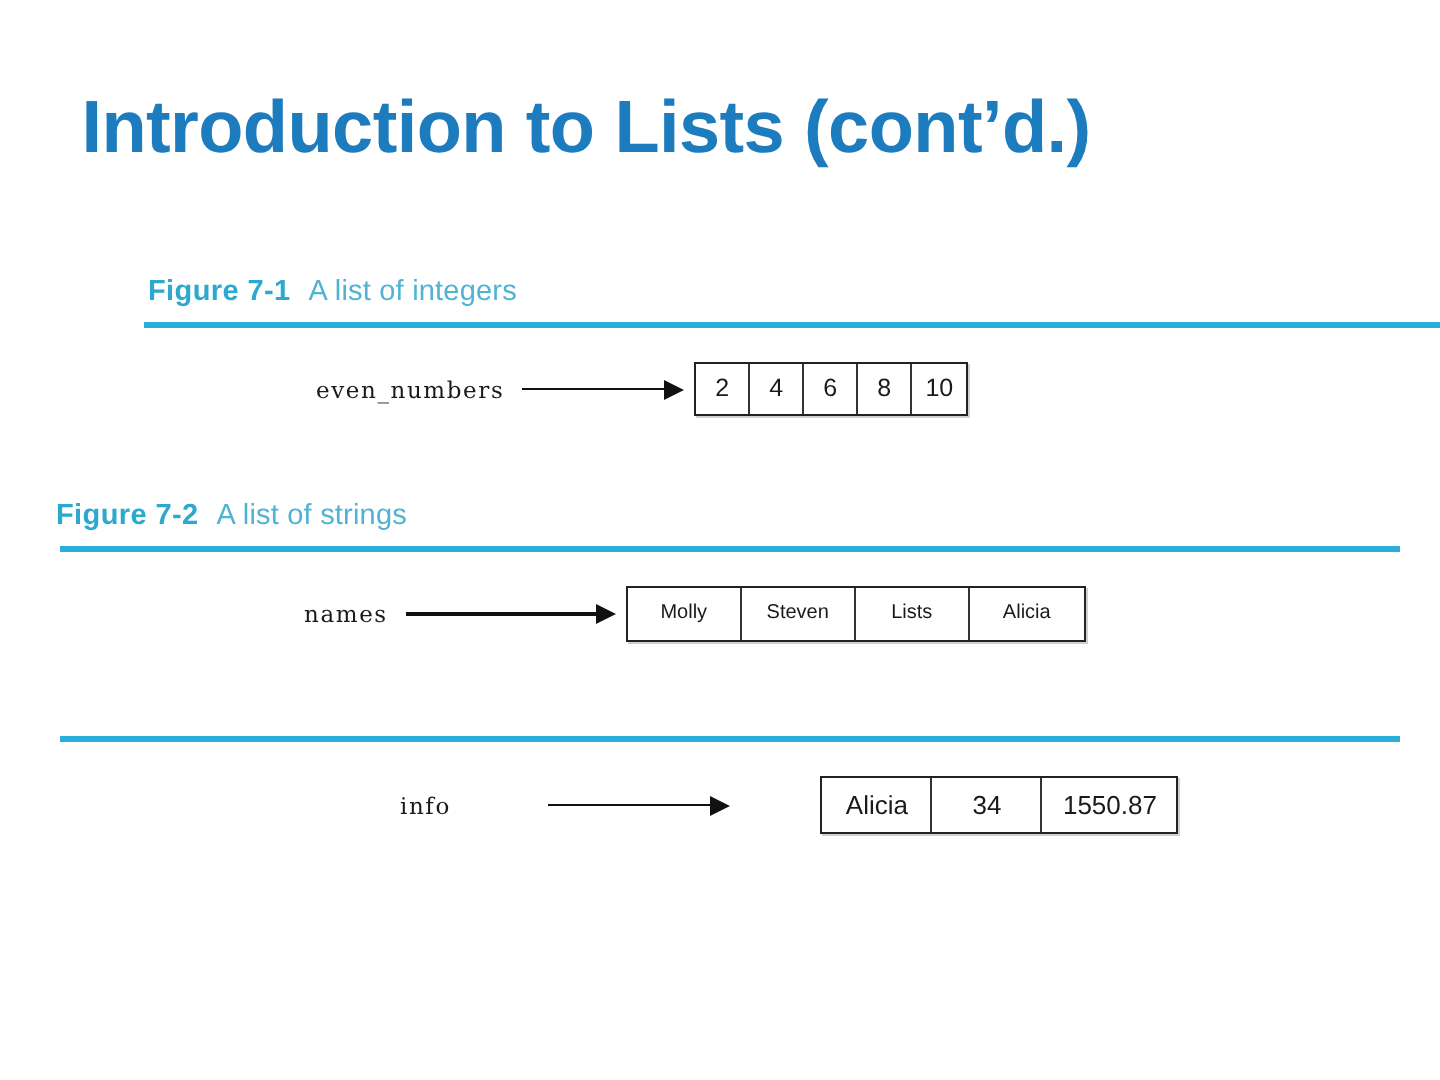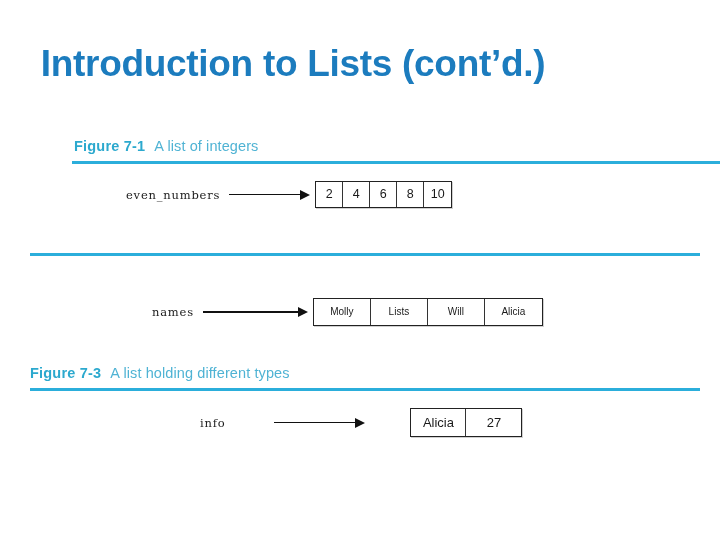--- a/index.html
+++ b/index.html
@@ -75,22 +75,22 @@
   .diagram {
     position: relative;
     display: flex;
     align-items: center;
     margin-top: 17px;
   }
   .diagram-inner {
     display: flex;
     align-items: center;
   }
-  .fig-1 .diagram-inner { margin-left: 80px; }
-  .fig-2 .diagram-inner { margin-left: 152px; margin-top: 25px; }
+  .fig-1 .diagram-inner { margin-left: 112px; }
+  .fig-2 .diagram-inner { margin-left: 152px; }
   .fig-3 .diagram-inner { margin-left: 200px; gap: 40px; }
 
   .var-label {
     font-family: "DejaVu Serif", "Liberation Serif", serif;
     font-size: 11.5px;
     letter-spacing: 0.8px;
     color: #1a1a1a;
     white-space: nowrap;
   }
 
@@ -180,49 +180,50 @@
         <div class="cell">4</div>
         <div class="cell">6</div>
         <div class="cell">8</div>
         <div class="cell">10</div>
       </div>
     </div>
   </div>
 </div>
 
 <div class="figure-block fig-2">
+  <div class="fig-caption">
+    <span class="fig-num">Figure 7-2</span><span class="fig-desc">A list of strings</span>
+  </div>
   <div class="fig-rule"></div>
   <div class="diagram">
     <div class="diagram-inner">
       <span class="var-label">names</span>
       <span class="arrow">
         <span class="shaft"></span>
         <span class="head"></span>
       </span>
       <div class="cells cells-strings">
         <div class="cell">Molly</div>
+        <div class="cell">Steven</div>
         <div class="cell">Lists</div>
-        <div class="cell">Will</div>
         <div class="cell">Alicia</div>
       </div>
     </div>
   </div>
 </div>
 
 <div class="figure-block fig-3">
-  <div class="fig-caption">
-    <span class="fig-num">Figure 7-3</span><span class="fig-desc">A list holding different types</span>
-  </div>
   <div class="fig-rule"></div>
   <div class="diagram">
     <div class="diagram-inner">
       <span class="var-label">info</span>
       <span class="arrow">
         <span class="shaft"></span>
         <span class="head"></span>
       </span>
       <div class="cells cells-mixed">
         <div class="cell">Alicia</div>
-        <div class="cell">27</div>
+        <div class="cell">34</div>
+        <div class="cell">1550.87</div>
       </div>
     </div>
   </div>
 </div>
 
 </body></html>

